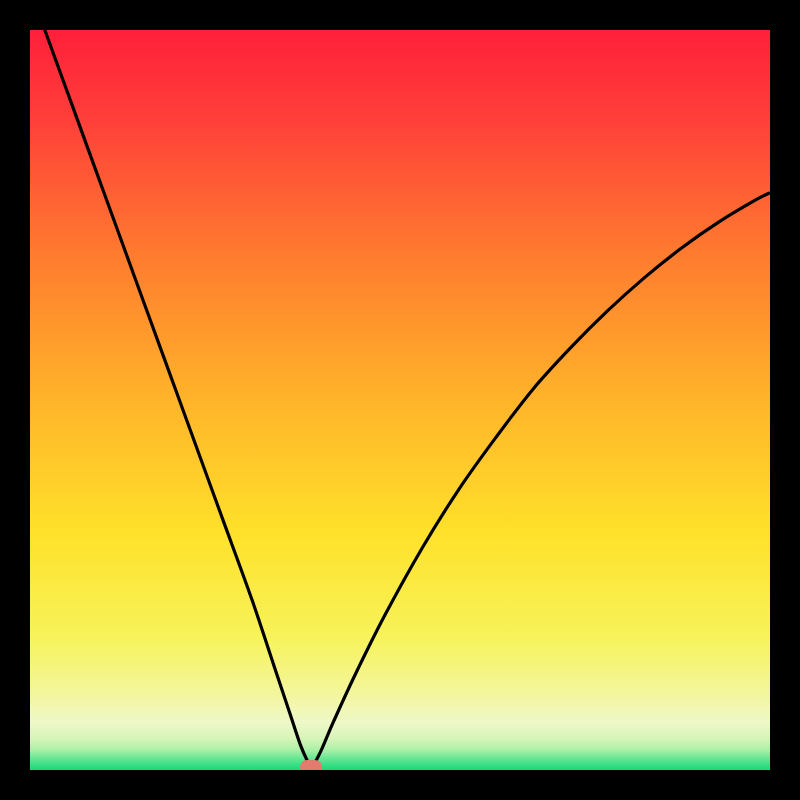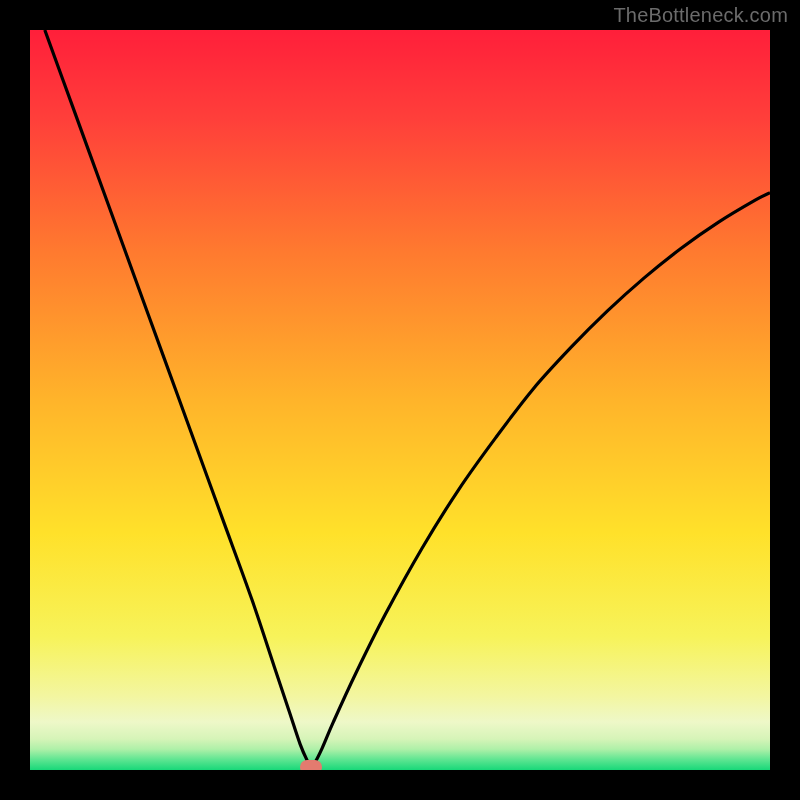--- a/index.html
+++ b/index.html
@@ -49,21 +49,20 @@
     background: #e37b6f;
     border-radius: 8px;
     transform: translate(-50%, -50%);
   }
 </style>
 </head>
 <body>
 
 <div class="frame">
 
-  <div class="watermark">TheBottleneck.com</div>
 
   <div class="plot-area">
 
     <svg class="bg" width="740" height="740" viewBox="0 0 740 740" preserveAspectRatio="none">
       <defs>
         <linearGradient id="grad" x1="0" y1="0" x2="0" y2="1">
           <stop offset="0%" stop-color="#ff1f3a"></stop>
           <stop offset="12%" stop-color="#ff3f3a"></stop>
           <stop offset="30%" stop-color="#ff7a2f"></stop>
           <stop offset="50%" stop-color="#ffb42a"></stop>

